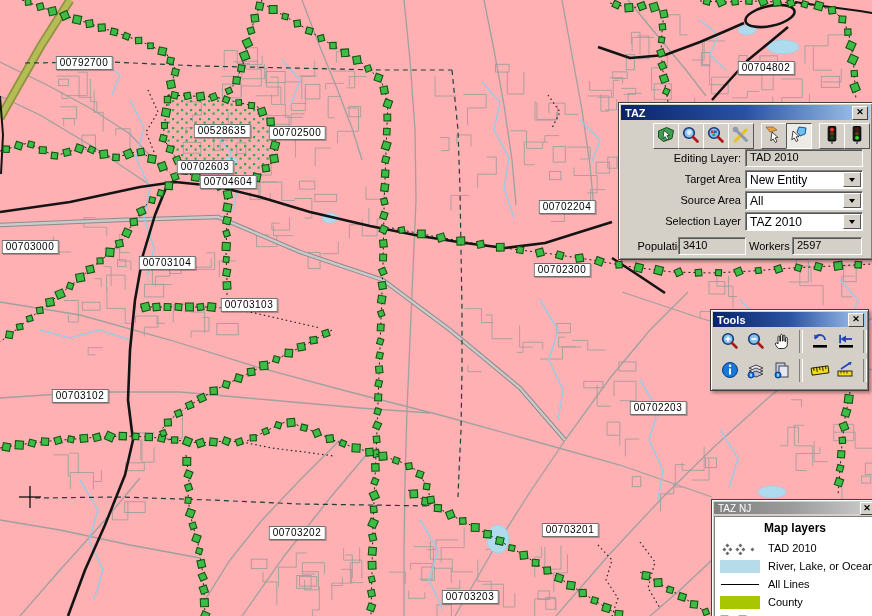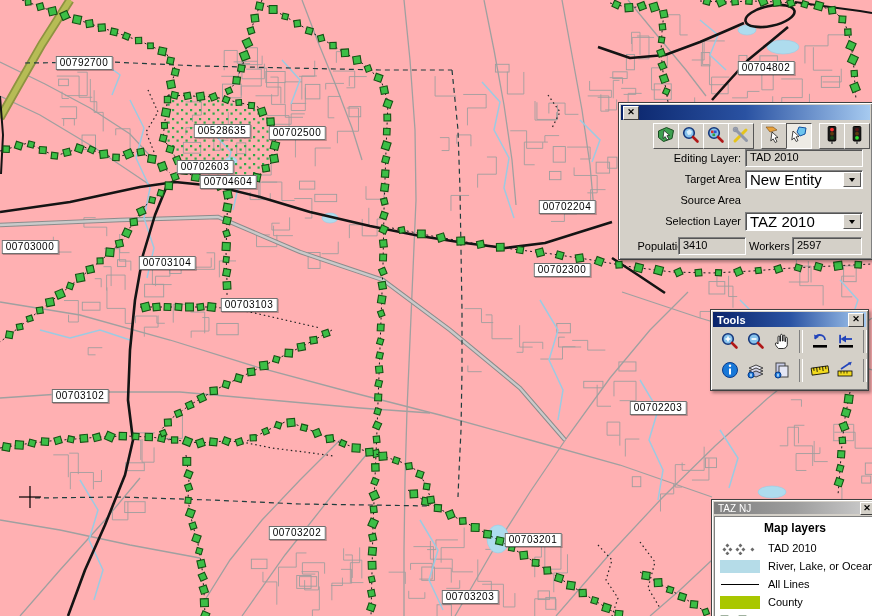--- a/index.html
+++ b/index.html
@@ -26,21 +26,21 @@
   .tbtn.pressed{border-color:#555 #fff #fff #555;background:#EDEBE5;}
   .tbtn svg{width:20px;height:20px;}
   .flatbtn{position:absolute;width:23px;height:23px;display:flex;align-items:center;justify-content:center;}
   .flatbtn svg{width:20px;height:20px;}
   .vsep{position:absolute;width:2px;border-left:1px solid #808080;border-right:1px solid #fff;}
   .flabel{position:absolute;text-align:right;font-size:11px;}
   .sunken{position:absolute;background:#D4D0C8;border:1px solid;border-color:#808080 #fff #fff #808080;
           box-shadow:inset 1px 1px 0 #555;padding:1px 4px;font-size:11px;line-height:13px;}
   .dd{position:absolute;background:#fff;border:1px solid;border-color:#808080 #fff #fff #808080;
       box-shadow:inset 1px 1px 0 #555;display:flex;align-items:center;}
-  .ddv{flex:1;padding:0 4px;font-size:15px;}
+  .ddv{flex:1;padding:0 4px;font-size:12px;}
   .ddbtn{width:16px;align-self:stretch;background:#D4D0C8;border:1px solid;margin:1px;
          border-color:#fff #555 #555 #fff;display:flex;align-items:center;justify-content:center;}
   .arr{width:0;height:0;border-left:3.5px solid transparent;border-right:3.5px solid transparent;
        border-top:4px solid #000;}
   #legend-body{background:#fff;margin:0 2px 2px 2px;padding:2px 0 4px 0;border:1px solid #808080;}
   #legend-heading{text-align:center;font-weight:bold;font-size:12px;padding:2px 0 4px 0;}
   .leg-row{display:flex;align-items:center;height:18px;padding-left:5px;}
   .leg-swatch{width:42px;height:13px;flex:none;margin-right:6px;}
   .leg-label{font-size:11px;white-space:nowrap;}
 </style>
@@ -667,26 +667,27 @@
       <div class="map-label" style="left: 205px; top: 167px;">00702603</div>
       <div class="map-label" style="left: 228px; top: 182px;">00704604</div>
       <div class="map-label" style="left: 30px; top: 247px;">00703000</div>
       <div class="map-label" style="left: 167px; top: 263px;">00703104</div>
       <div class="map-label" style="left: 249px; top: 305px;">00703103</div>
       <div class="map-label" style="left: 80px; top: 396px;">00703102</div>
       <div class="map-label" style="left: 567px; top: 207px;">00702204</div>
       <div class="map-label" style="left: 562px; top: 270px;">00702300</div>
       <div class="map-label" style="left: 658px; top: 408px;">00702203</div>
       <div class="map-label" style="left: 297px; top: 533px;">00703202</div>
-      <div class="map-label" style="left: 533px; top: 530px; margin-top: 10px;">00703201</div>
+      <div class="map-label" style="left: 570px; top: 530px;">00703201</div>
       <div class="map-label" style="left: 470px; top: 597px;">00703203</div>
     </div>
 
   <div class="win" id="win-taz" style="left:618px;top:102px;width:253px;height:156px;">
     <div class="titlebar">
+      <span class="t">TAZ</span>
       <span class="closebtn">✕</span>
     </div>
     <div id="taz-toolbar">
         <div class="tbtn" style="left: 34px; top: 20px;">
           <span><svg viewBox="0 0 20 20">
               <path d="M2.5 6l8-3.5 7 3-1.5 8-8.5 3-5-4z" fill="#3FA050" stroke="#174A1F"></path>
               <path d="M8 5.5l5.5 4.8-2.6.4 1.8 3.2-1.7.9-1.8-3.2-2.2 1.9z" fill="#fff" stroke="#000" stroke-width=".6"></path>
             </svg></span>
         </div>
         <div class="tbtn" style="left: 59px; top: 20px;">
@@ -746,20 +747,26 @@
     <span class="flabel" style="left:2px;top:49px;width:120px;">Editing Layer:</span>
     <span class="sunken" style="left:126px;top:46px;width:108px;height:14px;">TAD 2010</span>
     <span class="flabel" style="left:2px;top:70px;width:120px;">Target Area</span>
     <div class="dd" style="left:126px;top:67px;width:116px;height:17px;">
       <span class="ddv">New Entity</span>
       <span class="ddbtn">
           <span class="arr"></span>
         </span>
     </div>
     <span class="flabel" style="left:2px;top:91px;width:120px;">Source Area</span>
+    <div class="dd" style="left:126px;top:88px;width:116px;height:17px;">
+      <span class="ddv">All</span>
+      <span class="ddbtn">
+          <span class="arr"></span>
+        </span>
+    </div>
     <span class="flabel" style="left:2px;top:112px;width:120px;">Selection Layer</span>
     <div class="dd" style="left:126px;top:109px;width:116px;height:17px;">
       <span class="ddv">TAZ 2010</span>
       <span class="ddbtn">
           <span class="arr"></span>
         </span>
     </div>
     <span class="flabel" style="left:12px;top:137px;width:65px;text-align:center;">Population</span>
     <span class="sunken" style="left:59px;top:134px;width:58px;height:14px;">3410</span>
     <span class="flabel" style="left:130px;top:137px;width:40px;text-align:left;">Workers</span>

